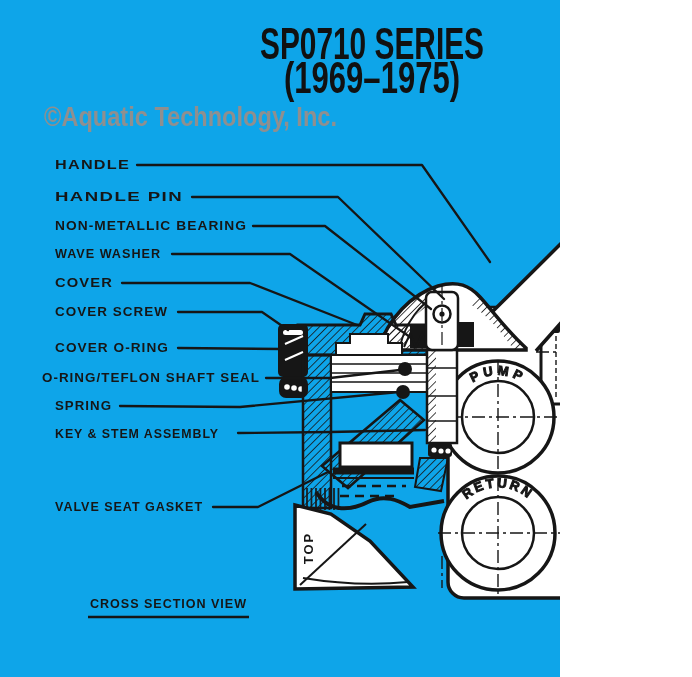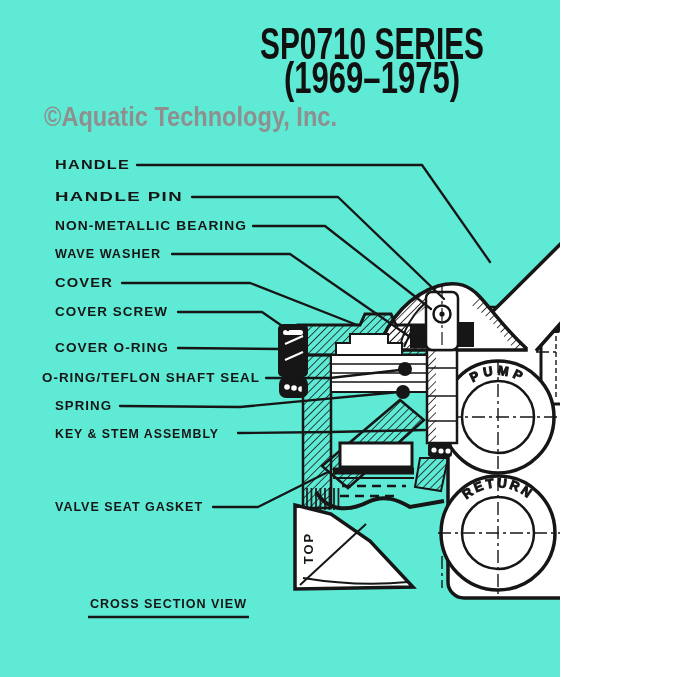--- a/index.html
+++ b/index.html
@@ -1,16 +1,16 @@
 <!DOCTYPE html>
 <html><head>
 <meta charset="utf-8">
 <style>
   html,body{margin:0;padding:0;background:#ffffff;}
-  .page{position:relative;width:560px;height:677px;background:#5eead4;overflow:hidden;
+  .page{position:relative;width:560px;height:677px;background:#0ea5e9;overflow:hidden;
         font-family:"Liberation Sans", sans-serif;}
   svg{position:absolute;inset:0;}
   text{font-family:"Liberation Sans", sans-serif;}
   .lbl{font-weight:700;font-size:13px;fill:#161616;letter-spacing:1px;}
   .dtxt{font-weight:700;font-size:13px;fill:#161616;}
 </style>
 </head>
 <body>
 
 <div class="page">

